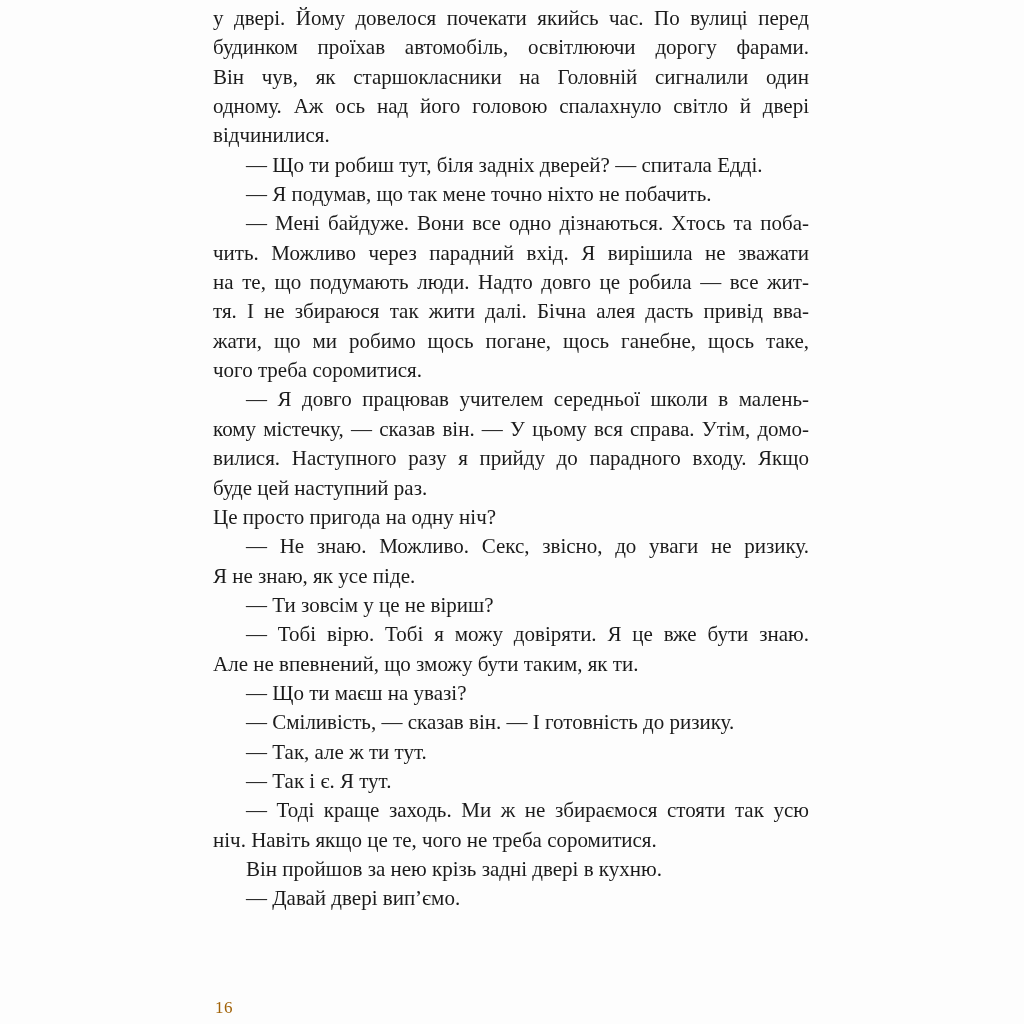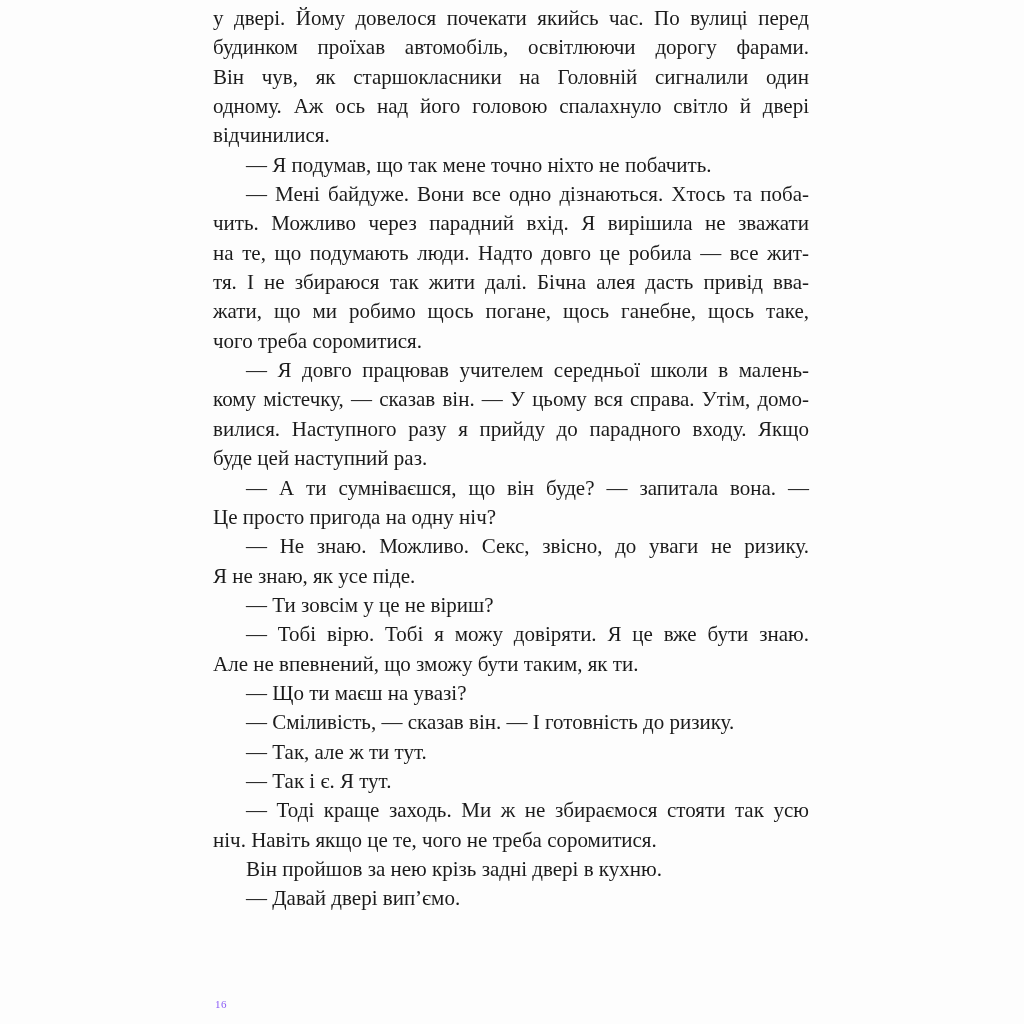--- a/index.html
+++ b/index.html
@@ -33,48 +33,48 @@
     text-align: left;
     text-align-last: left;
   }
   .line.indent {
     text-indent: 33px;
   }
   .page-number {
     position: absolute;
     left: 215px;
     top: 998px;
-    font-size: 11px;
-    color: #8b5cf6;
+    font-size: 17px;
+    color: #a16207;
     letter-spacing: 0.5px;
     text-align: right;
   }
 </style>
 </head>
 <body>
 
 <div class="page">
   <div class="text-block">
       <div class="line">у двері. Йому довелося почекати якийсь час. По вулиці перед</div>
       <div class="line">будинком проїхав автомобіль, освітлюючи дорогу фарами.</div>
       <div class="line">Він чув, як старшокласники на Головній сигналили один</div>
       <div class="line">одному. Аж ось над його головою спалахнуло світло й двері</div>
       <div class="line final">відчинилися.</div>
+      <div class="line final indent">— Що ти робиш тут, біля задніх дверей? — спитала Едді.</div>
       <div class="line final indent">— Я подумав, що так мене точно ніхто не побачить.</div>
       <div class="line indent">— Мені байдуже. Вони все одно дізнаються. Хтось та поба-</div>
       <div class="line">чить. Можливо через парадний вхід. Я вирішила не зважати</div>
       <div class="line">на те, що подумають люди. Надто довго це робила — все жит-</div>
       <div class="line">тя. І не збираюся так жити далі. Бічна алея дасть привід вва-</div>
       <div class="line">жати, що ми робимо щось погане, щось ганебне, щось таке,</div>
       <div class="line final">чого треба соромитися.</div>
       <div class="line indent">— Я довго працював учителем середньої школи в малень-</div>
       <div class="line">кому містечку, — сказав він. — У цьому вся справа. Утім, домо-</div>
       <div class="line">вилися. Наступного разу я прийду до парадного входу. Якщо</div>
       <div class="line final">буде цей наступний раз.</div>
-      <div class="line indent">— А ти сумніваєшся, що він буде? — запитала вона. —</div>
       <div class="line final">Це просто пригода на одну ніч?</div>
       <div class="line indent">— Не знаю. Можливо. Секс, звісно, до уваги не ризику.</div>
       <div class="line final">Я не знаю, як усе піде.</div>
       <div class="line final indent">— Ти зовсім у це не віриш?</div>
       <div class="line indent">— Тобі вірю. Тобі я можу довіряти. Я це вже бути знаю.</div>
       <div class="line final">Але не впевнений, що зможу бути таким, як ти.</div>
       <div class="line final indent">— Що ти маєш на увазі?</div>
       <div class="line final indent">— Сміливість, — сказав він. — І готовність до ризику.</div>
       <div class="line final indent">— Так, але ж ти тут.</div>
       <div class="line final indent">— Так і є. Я тут.</div>

